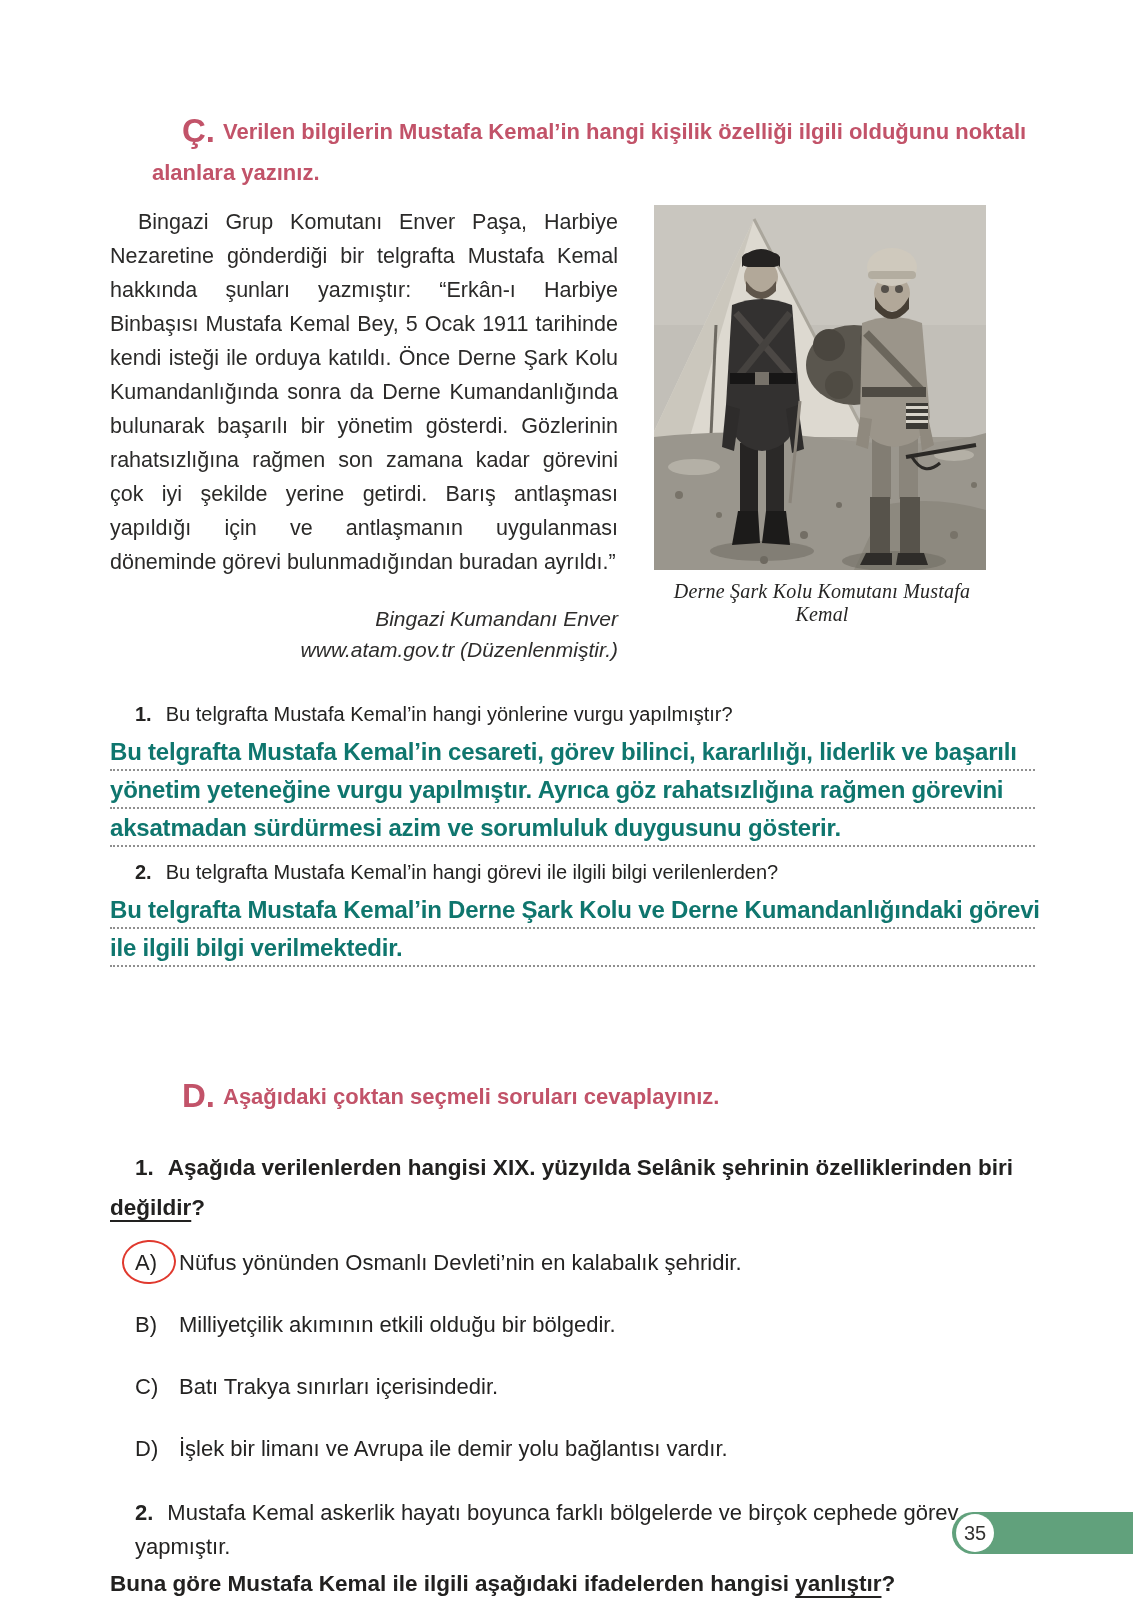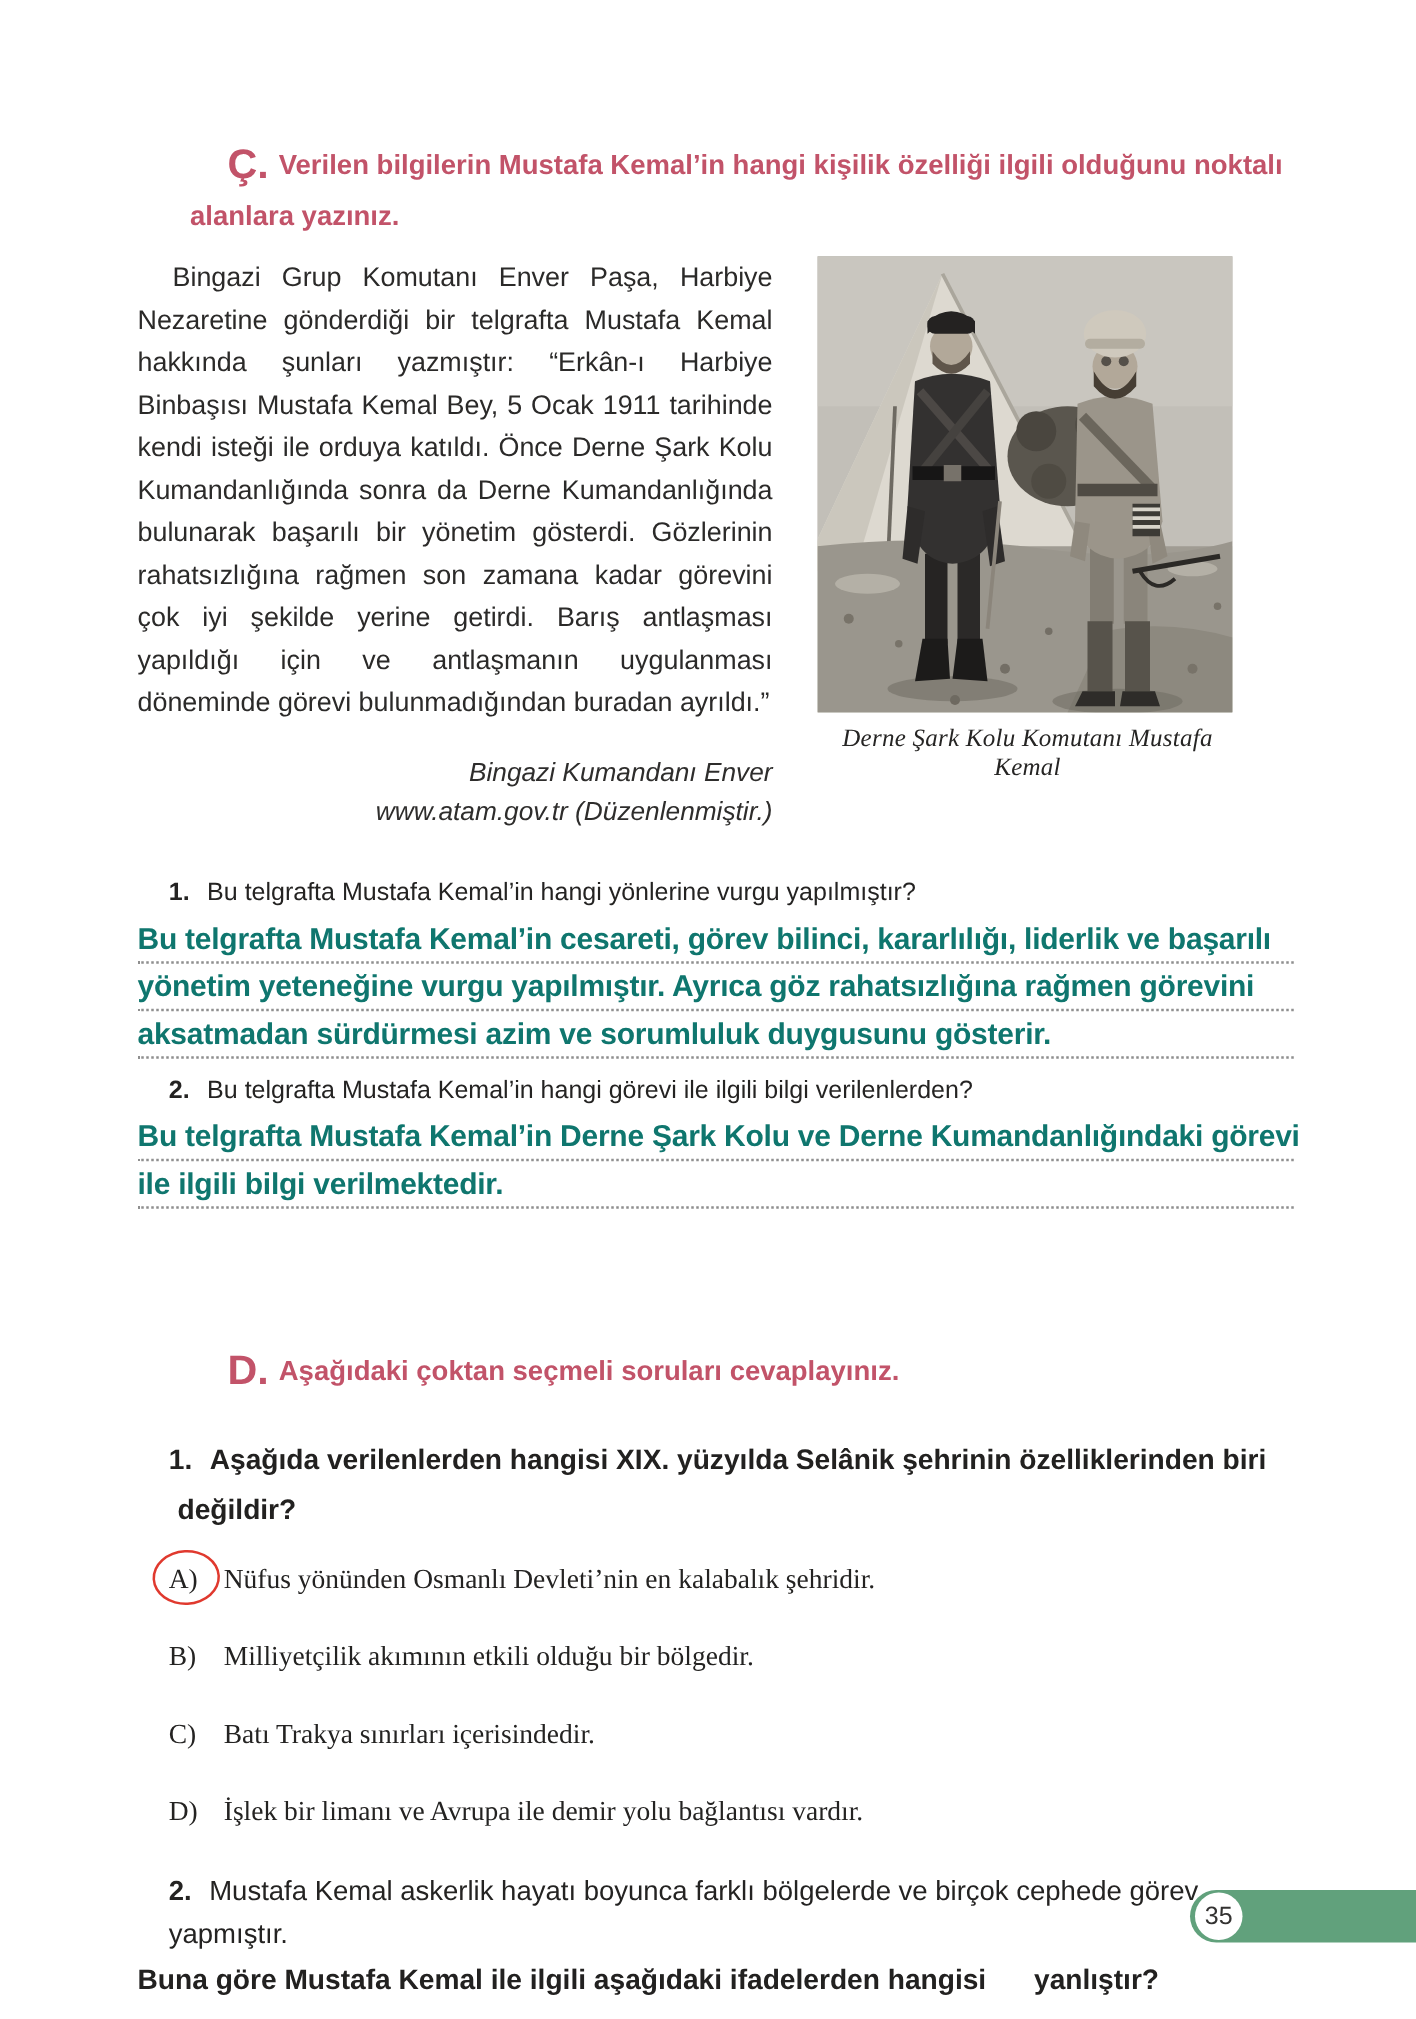--- a/index.html
+++ b/index.html
@@ -40,23 +40,23 @@
   .q2-block{margin-top:10px;}
 
   
   .sec-d{margin-top:104px;}
   .mc-question{margin-top:28px;}
   .mc-stem{font-size:22.5px;line-height:40px;font-weight:bold;color:#222120;}
   .mc-stem .stem-indent{padding-left:25px;}
   .mc-num{margin-right:14px;}
   .mc-intro{font-size:22px;line-height:34px;padding-left:25px;color:#242322;}
   .mc-intro .mc-num{font-weight:bold;}
-  .u{text-underline-offset:5px;text-decoration-thickness:2px;margin-left:32px;}
+  .u{text-decoration:underline;text-underline-offset:5px;text-decoration-thickness:2px;}
   .options{margin-top:20px;}
-  .option{padding-left:25px;font-size:22px;line-height:30px;margin-bottom:32px;color:#242322;font-family:Liberation Serif, serif;}
+  .option{padding-left:25px;font-size:22px;line-height:30px;margin-bottom:32px;color:#242322;}
   .opt-letter{display:inline-block;min-width:44px;position:relative;}
   .opt-letter.circled::before{
     content:"";position:absolute;left:-13px;top:-8px;width:50px;height:40px;
     border:2.5px solid #e0392e;border-radius:50%;transform:rotate(-3deg);
   }
   .opt-text{}
 
   
   .footer-bar{
     position:absolute;right:0;bottom:61px;width:181px;height:42px;

